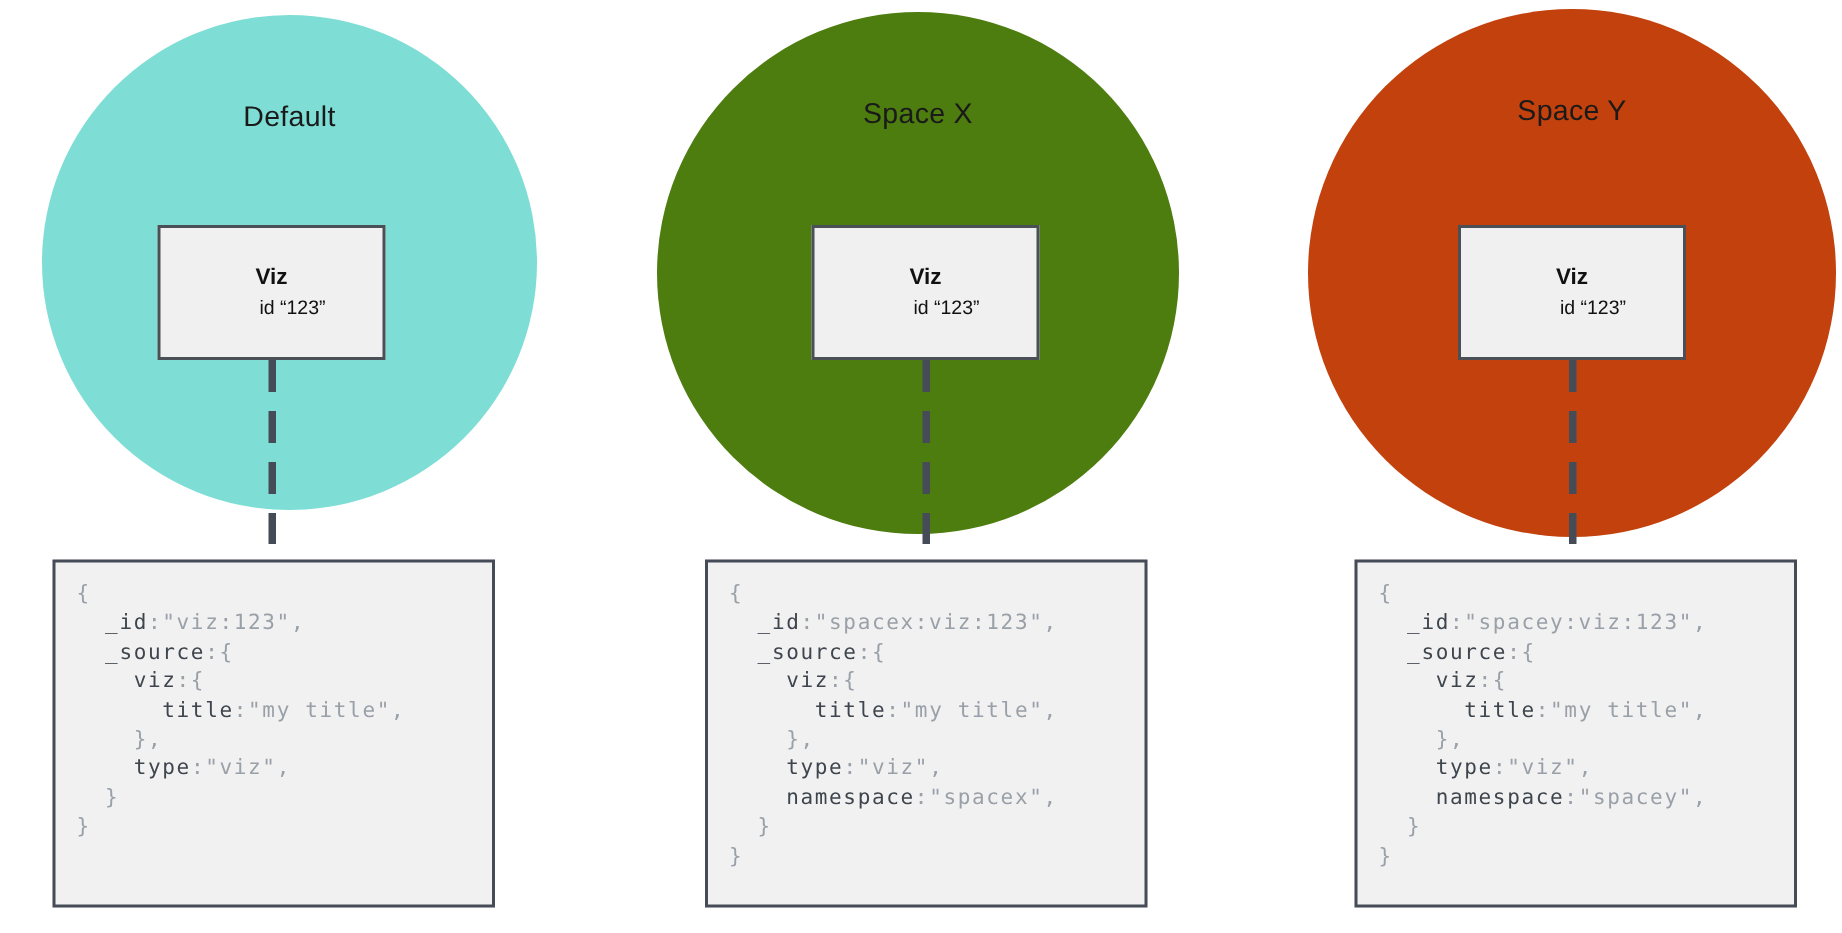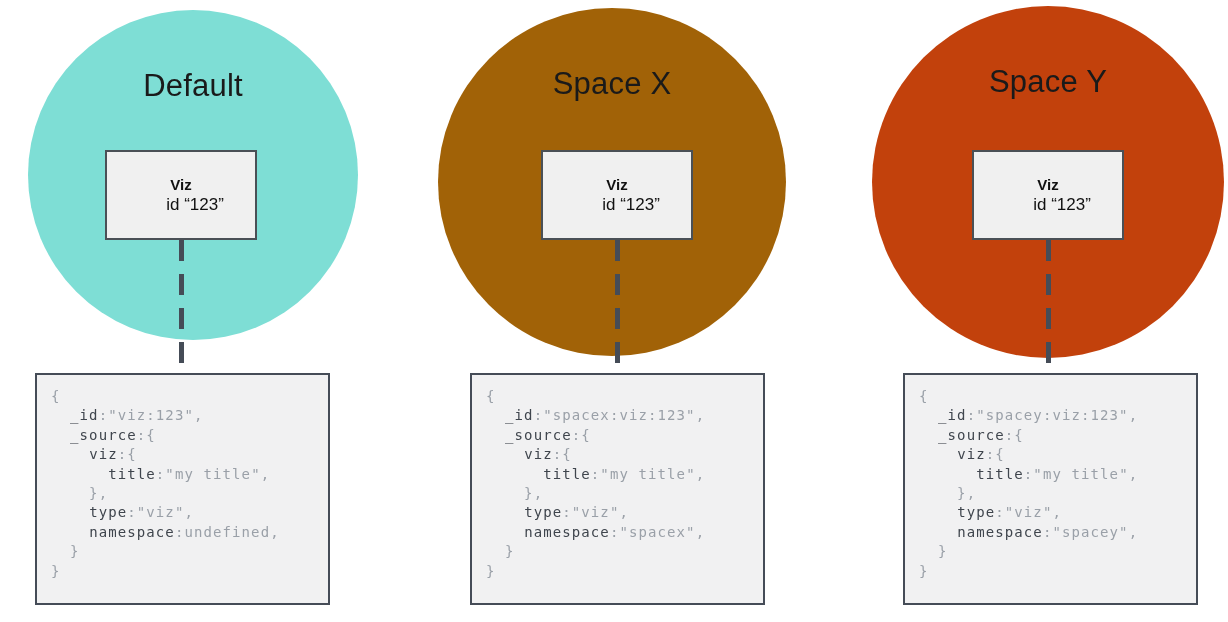--- a/index.html
+++ b/index.html
@@ -12,38 +12,38 @@
   html,body{background:#ffffff;}
   .canvas{
     position:relative; width:1228px; height:622px; background:#ffffff;
     overflow:hidden; font-family:"Liberation Sans", sans-serif;
   }
   .circle{
     position:absolute; border-radius:50%; z-index:1;
     display:flex; justify-content:center;
   }
   .circle-title{
-    padding-top:58px; font-size:31px; color:var(--title-color);
+    padding-top:58px; font-size:19px; color:var(--title-color);
     letter-spacing:0.2px; text-align:center;
   }
   .space-0 .circle{left:28px; top:10px; width:330px; height:330px; background:var(--teal);}
   .space-1 .circle{left:438px; top:8px;  width:348px; height:348px; background:var(--yellow);}
   .space-2 .circle{left:872px; top:6px;  width:352px; height:352px; background:var(--pink);}
 
   .viz-box{
     position:absolute; top:150px; width:152px; height:90px; z-index:3;
     background:var(--viz-bg); border:2px solid var(--viz-border);
     display:flex; flex-direction:column; justify-content:center; align-items:center;
     text-align:center; color:#111;
   }
   .space-0 .viz-box{left:105px;}
   .space-1 .viz-box{left:541px;}
   .space-2 .viz-box{left:972px;}
   .viz-title{font-size:15px; font-weight:bold; line-height:20px;}
-  .viz-id{font-size:17px; line-height:20px;padding-left:28px;}
+  .viz-id{font-size:13px; line-height:20px;padding-left:28px;}
 
   .connector{
     position:absolute; top:240px; height:133px; width:5px; z-index:2;
     background-image:repeating-linear-gradient(
       to bottom, var(--connector) 0px, var(--connector) 21px,
       transparent 21px, transparent 34px);
   }
   .space-0 .connector{left:179px;}
   .space-1 .connector{left:615px;}
   .space-2 .connector{left:1046px;}
@@ -78,28 +78,27 @@
     </div>
     <div class="connector"></div>
     <div class="code-box">
         <div class="code-line"><span class="tok-plain">{</span></div>
         <div class="code-line"><span class="tok-plain">  </span><span class="tok-key">_id</span><span class="tok-plain">:"viz:123",</span></div>
         <div class="code-line"><span class="tok-plain">  </span><span class="tok-key">_source</span><span class="tok-plain">:{</span></div>
         <div class="code-line"><span class="tok-plain">    </span><span class="tok-key">viz</span><span class="tok-plain">:{</span></div>
         <div class="code-line"><span class="tok-plain">      </span><span class="tok-key">title</span><span class="tok-plain">:"my title",</span></div>
         <div class="code-line"><span class="tok-plain">    },</span></div>
         <div class="code-line"><span class="tok-plain">    </span><span class="tok-key">type</span><span class="tok-plain">:"viz",</span></div>
-        <div class="code-line"><span class="tok-plain">    </span><span class="tok-key">namespace</span><span class="tok-plain">:undefined,</span></div>
         <div class="code-line"><span class="tok-plain">  }</span></div>
         <div class="code-line"><span class="tok-plain">}</span></div>
       </div>
   </section>
 
   <section class="space space-1">
-    <div class="circle" style="background: #a16207;">
+    <div class="circle" style="background: #4d7c0f;">
       <div class="circle-title">Space X</div>
     </div>
     <div class="viz-box">
       <div class="viz-title">Viz</div>
       <div class="viz-id">id “123”</div>
     </div>
     <div class="connector"></div>
     <div class="code-box">
         <div class="code-line"><span class="tok-plain">{</span></div>
         <div class="code-line"><span class="tok-plain">  </span><span class="tok-key">_id</span><span class="tok-plain">:"spacex:viz:123",</span></div>

